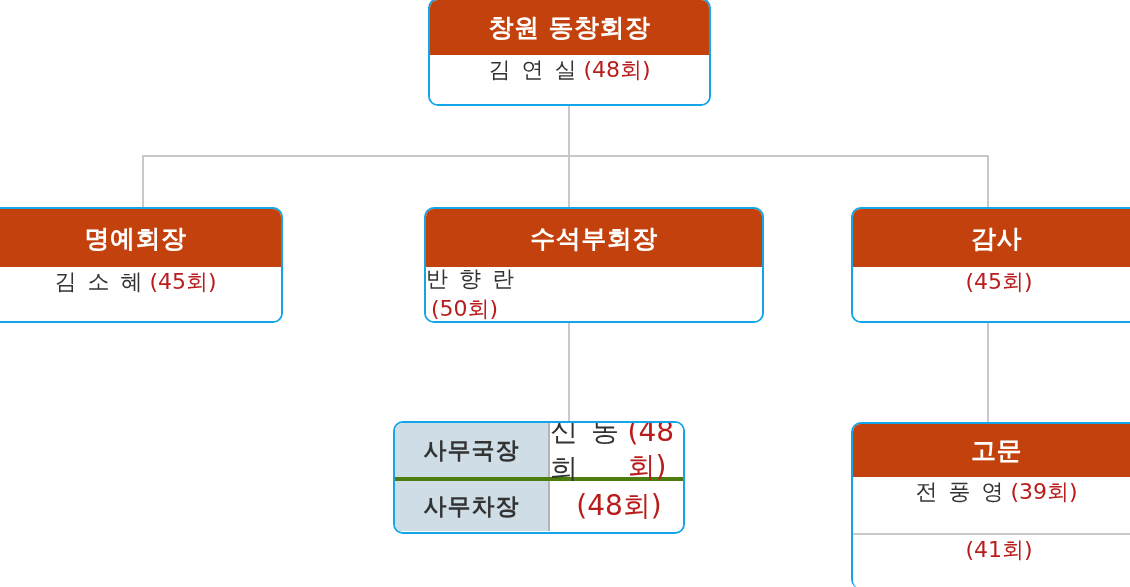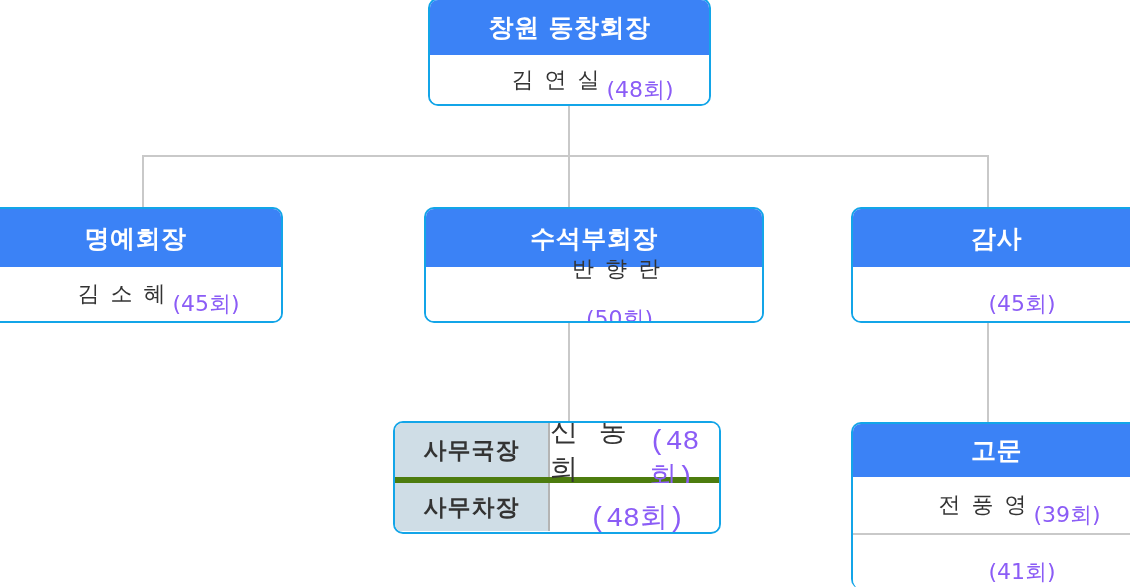--- a/index.html
+++ b/index.html
@@ -29,47 +29,45 @@
   
   .card {
     position: absolute;
     border: 2px solid #13a5e8;
     border-radius: 10px;
     background: #ffffff;
     overflow: hidden;
   }
 
   .card-header {
-    background: #3b82f6;
+    background: #c2410c;
     color: #ffffff;
     font-weight: bold;
     font-size: 25px;
     letter-spacing: 0.5px;
     text-align: center;
     display: flex;
     align-items: center;
     justify-content: center;
   }
 
   .card-body {
     display: flex;
-    align-items: center;
     justify-content: center;
     font-size: 22px;
     color: #333333;
     background: #ffffff;
-    padding-left: 46px;
   }
 
   .card-body + .card-body {
     border-top: 2px solid #c9c9c9;
   }
 
   .person-name { color: #333333; letter-spacing: 2px; }
-  .person-term { color: #8b5cf6; margin-left: 5px; letter-spacing: 0px; margin-top: 20px; }
+  .person-term { color: #b91c1c; margin-left: 5px; letter-spacing: 0px; }
 
   
   #node-chairman { left: 428px; top: -2px; width: 283px; height: 108px; }
   #node-chairman .card-header { height: 55px; }
   #node-chairman .card-body { height: 49px; }
 
   
   #node-honorary {
     left: -12px; top: 207px; width: 295px; height: 116px;
     border-top-left-radius: 0; border-bottom-left-radius: 0;
@@ -83,27 +81,27 @@
 
   #node-auditor {
     left: 851px; top: 207px; width: 291px; height: 116px;
     border-top-right-radius: 0; border-bottom-right-radius: 0;
   }
   #node-auditor .card-header { height: 58px; }
   #node-auditor .card-body { height: 54px; }
 
   
   #node-staff-table {
-    left: 393px; top: 421px; width: 328px; height: 113px; font-family: Liberation Mono, monospace;
+    left: 393px; top: 421px; width: 292px; height: 113px;
   }
   .staff-row {
     display: flex;
     height: 54px;
   }
-  .staff-row + .staff-row { border-top: 6px solid #4d7c0f; }
+  .staff-row + .staff-row { border-top: 4px solid #4d7c0f; }
   .staff-label {
     width: 155px;
     background: #cfdde6;
     color: #333333;
     font-weight: bold;
     font-size: 23px;
     display: flex;
     align-items: center;
     justify-content: center;
     letter-spacing: 1px;

